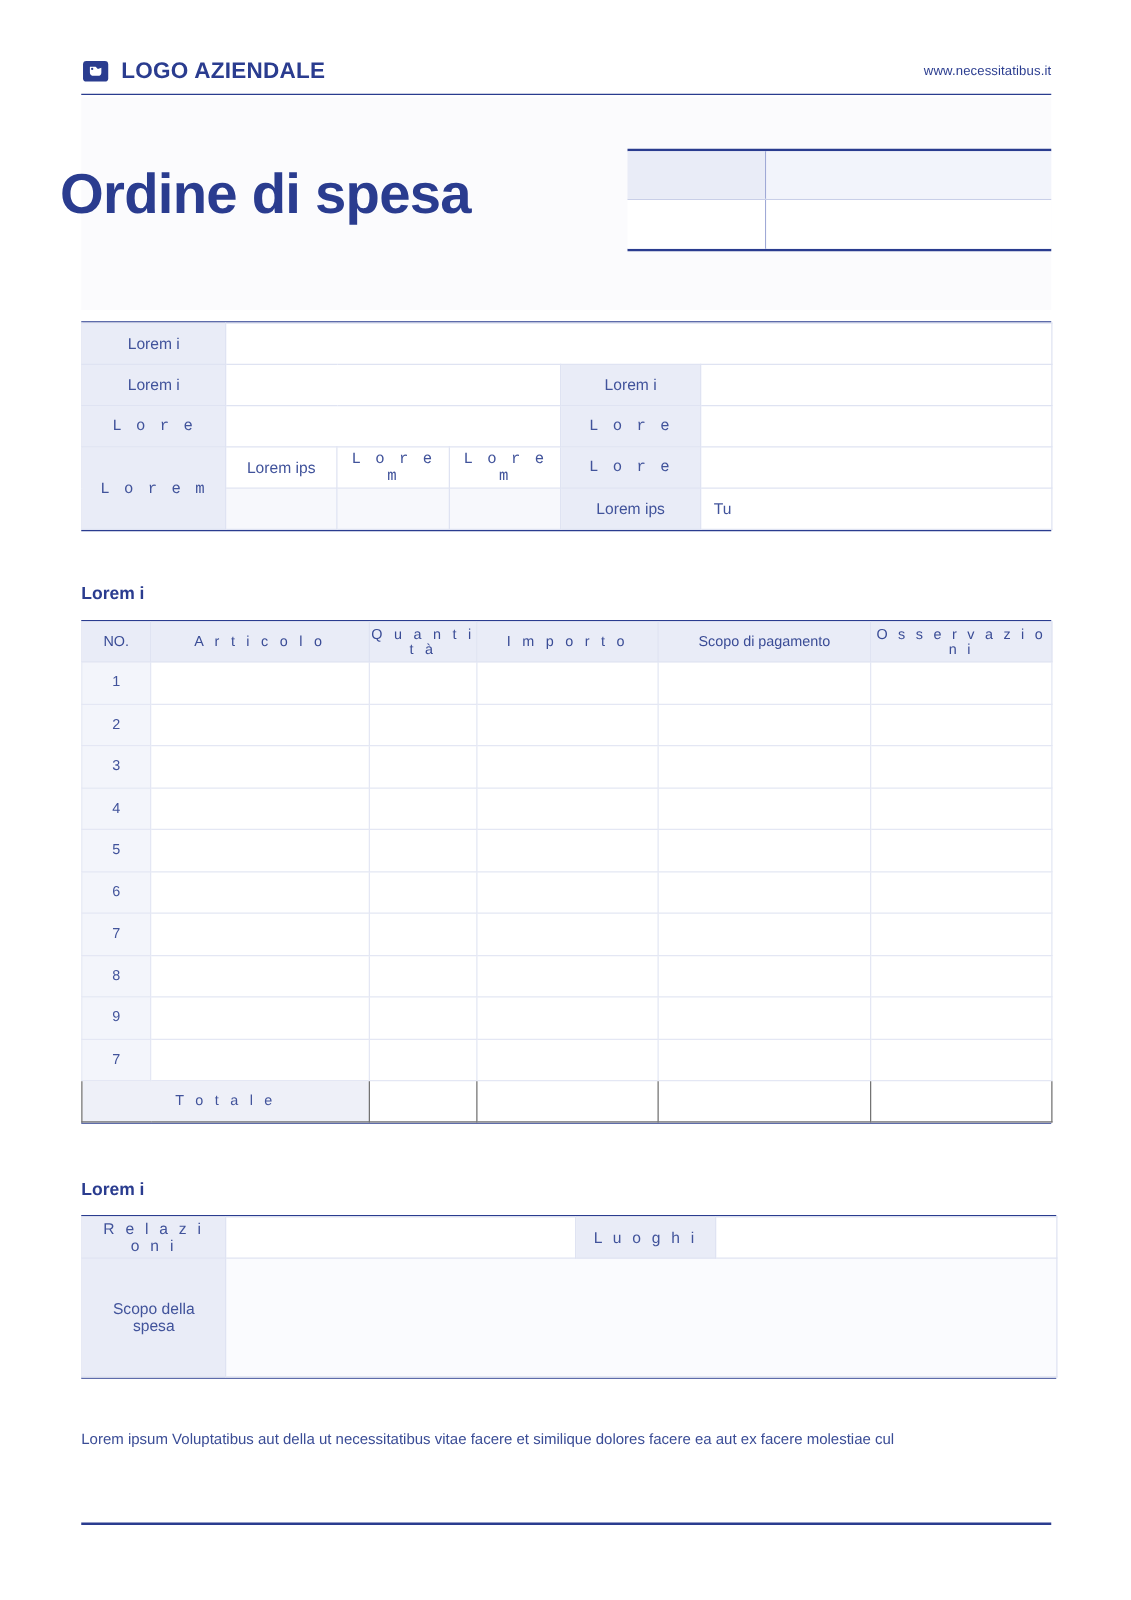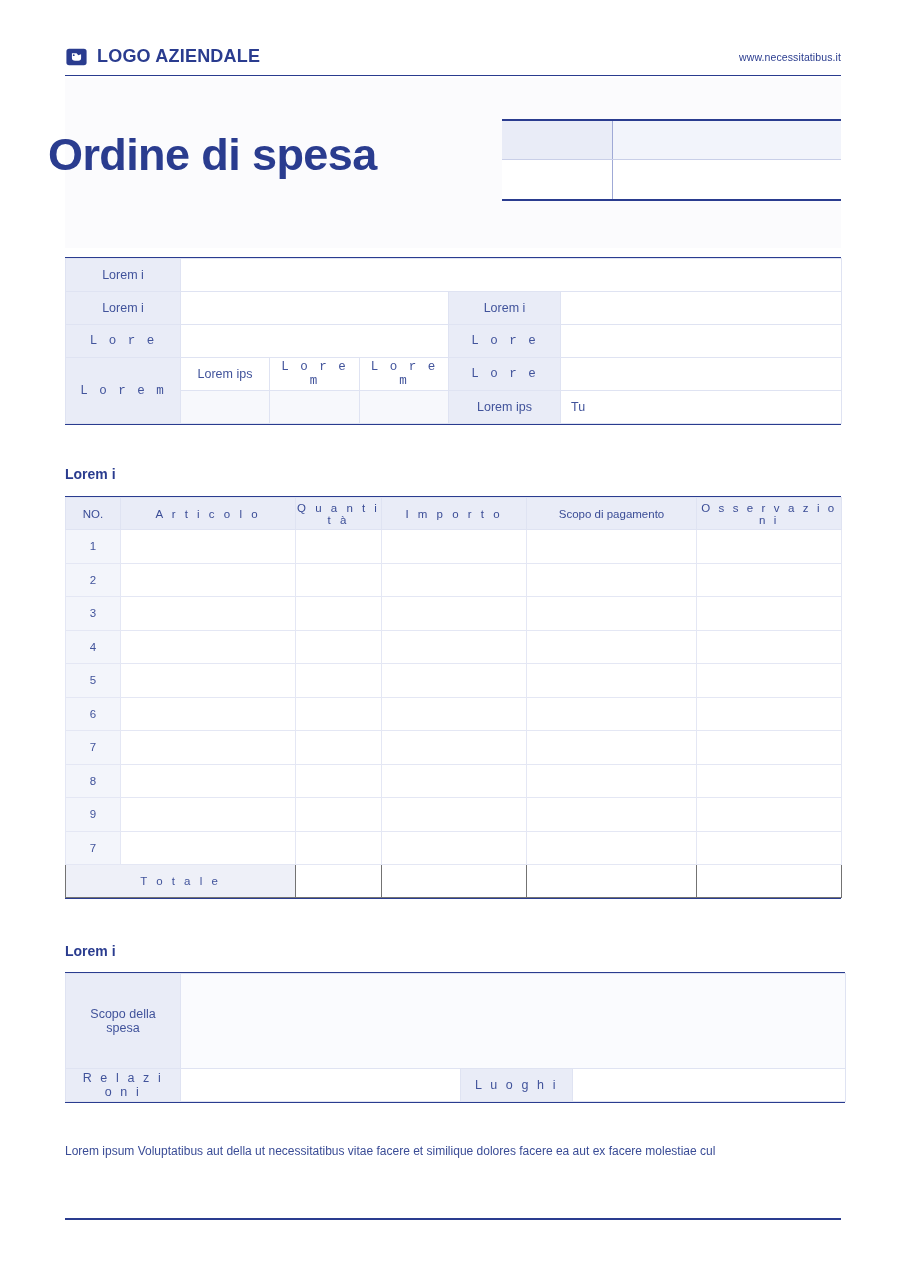--- a/index.html
+++ b/index.html
@@ -456,29 +456,29 @@
   <div class="notes">
     <table>
       <colgroup>
         <col style="width:115px">
         <col style="width:280px">
         <col style="width:112px">
         <col style="width:273px">
       </colgroup>
       <tbody>
         <tr>
-          <td class="lbl-p" style="height:95px;">Scopo della spesa</td>
-          <td class="blank-soft" colspan="3"></td>
-        </tr>
-        <tr>
           <td class="lbl-n" style="height:33px;">R e l a z i o n i</td>
           <td class="blank"></td>
           <td class="lbl-n">L u o g h i</td>
           <td class="blank"></td>
         </tr>
+        <tr>
+          <td class="lbl-p" style="height:95px;">Scopo della spesa</td>
+          <td class="blank-soft" colspan="3"></td>
+        </tr>
       </tbody>
     </table>
   </div>
 
   <div class="footer-text">
     <div>Lorem ipsum Voluptatibus aut della ut necessitatibus vitae facere et similique dolores facere ea aut ex facere molestiae cul</div>
   </div>
   <div class="footer-rule"></div>
 
 </div>

